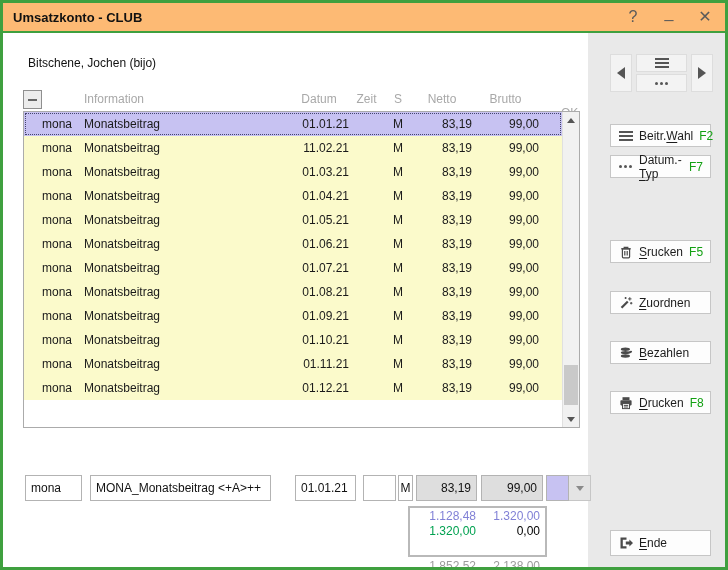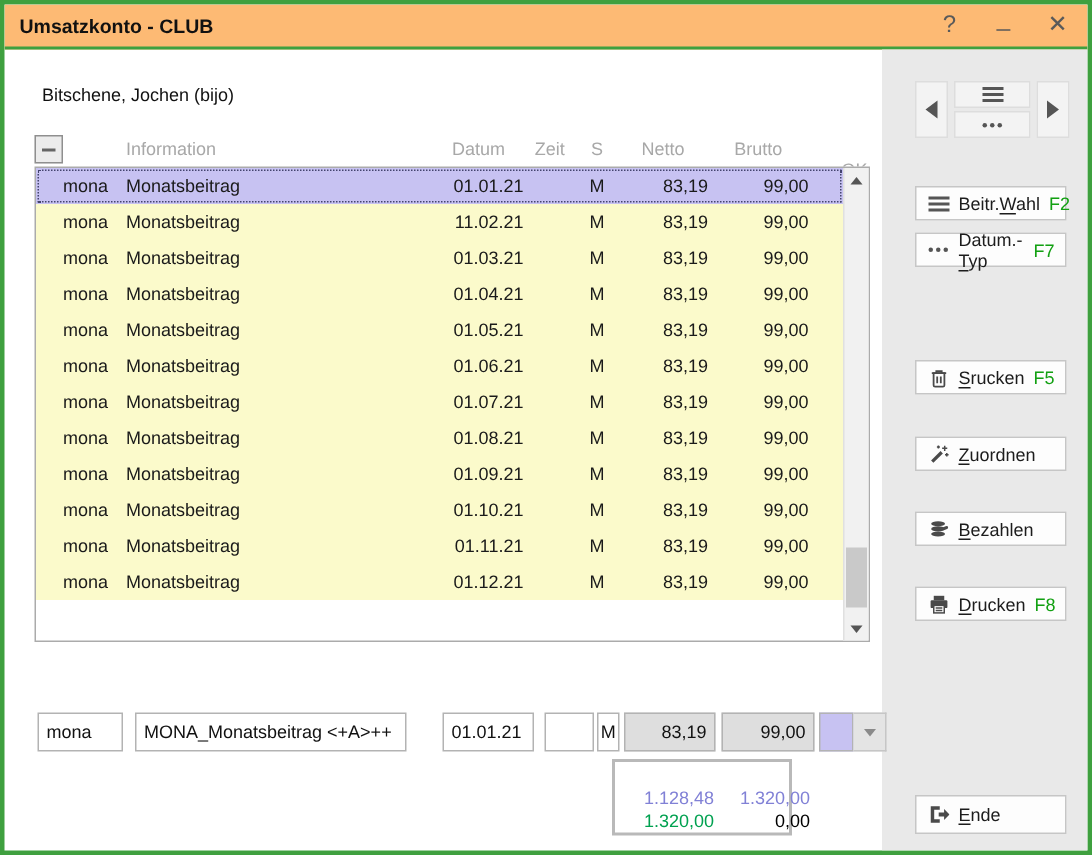--- a/index.html
+++ b/index.html
@@ -62,22 +62,22 @@
   .fld{position:absolute;top:472px;height:26px;box-sizing:border-box;border:1px solid #b3b3b3;
        font-family:inherit;font-size:12px;color:#111;background:#fff;padding:0 5px;}
   .fld.r{text-align:right;}
   .fld.dis{background:#dedede;}
   .dd{position:absolute;top:472px;left:543px;width:45px;height:26px;display:flex;}
   .dd-swatch{width:23px;height:100%;background:#c7c2f2;border:1px solid #b3b3b3;box-sizing:border-box;}
   .dd-btn{width:22px;height:100%;background:#e4e4e4;border:1px solid #c6c6c6;border-left:none;
           box-sizing:border-box;display:flex;align-items:center;justify-content:center;}
   .dd-btn .tri-down{border-top-color:#8a8a8a;}
   
-  .summary{position:absolute;left:405px;top:503px;width:120px;height:51px;background:#fff;
-           border:2px solid #b9b9b9;box-sizing:border-box;padding-top:17px;}
+  .summary{position:absolute;left:405px;top:503px;width:139px;height:51px;background:#fff;
+           border:2px solid #b9b9b9;box-sizing:border-box;padding-top:1px;}
   .sum-row{display:grid;grid-template-columns:66px 64px;height:15px;font-size:12px;}
   .sum-row span{text-align:right;}
   .sum-1{color:#8181d6;}
   .sum-2 .l{color:#00a150;} .sum-2 .rt{color:#000;font-weight:normal;}
   .sum-3{color:#9b9b9b;margin-top:20px;}
   svg{display:block;}
 </style>
 </head>
 <body>
 

